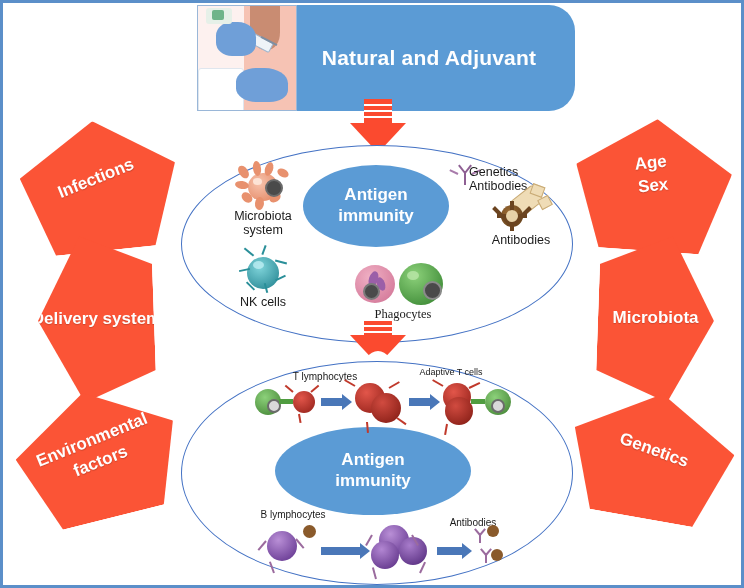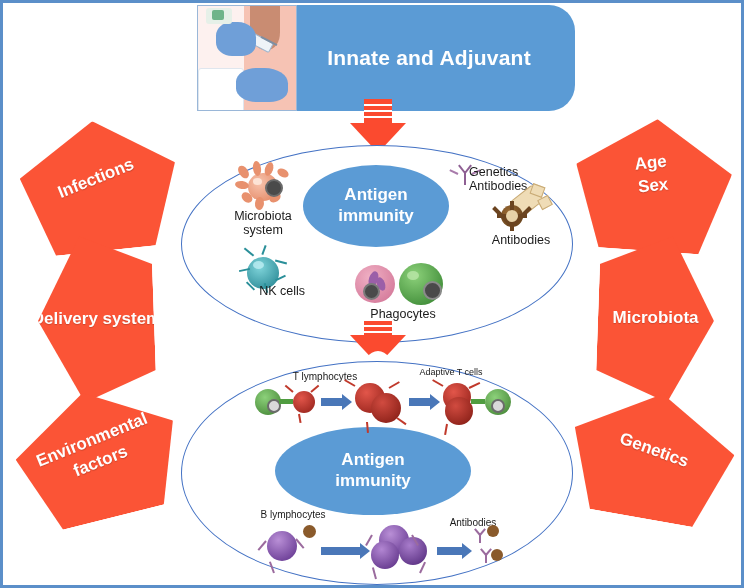--- a/index.html
+++ b/index.html
@@ -74,21 +74,21 @@
       <div class="vx skin" style="left:46px;top:0;width:54px;height:106px;"></div>
       <div class="vx" style="left:52px;top:0;width:30px;height:44px;background:#c98c72;border-radius:0 0 40% 50%;"></div>
       <div class="vx" style="left:0;top:62px;width:44px;height:44px;background:#fff;border:1px solid #dfe6ee;border-radius:3px;"></div>
       <div class="vx syr" style="left:30px;top:26px;width:44px;height:9px;transform:rotate(28deg);border-radius:2px;"></div>
       <div class="vx" style="left:62px;top:34px;width:18px;height:2px;background:#7d8fa3;transform:rotate(28deg);"></div>
       <div class="vx glove" style="left:18px;top:16px;width:40px;height:34px;"></div>
       <div class="vx glove" style="left:38px;top:62px;width:52px;height:34px;"></div>
       <div class="vx" style="left:8px;top:2px;width:26px;height:16px;background:#e6f0e8;border-radius:3px;"></div>
       <div class="vx" style="left:14px;top:4px;width:12px;height:10px;background:#6fb48a;border-radius:2px;"></div>
     </div>
-    <div id="header-title">Innate and Adjuvant</div>
+    <div id="header-title">Natural and Adjuvant</div>
   </div>
 
   <div class="abs" style="left:347px;top:96px;width:56px;height:82px;">
     <div class="arrow-tail" style="position:absolute;left:14px;top:0;width:28px;height:26px;">
       <div class="tail-line" style="position:absolute;top:5px;"></div>
       <div class="tail-line" style="position:absolute;top:11px;"></div>
       <div class="tail-line" style="position:absolute;top:17px;"></div>
     </div>
     <div class="arrow-head" style="position:absolute;left:0;top:24px;"></div>
   </div>
@@ -124,34 +124,34 @@
     <div class="blob" style="left:10px;top:6px;width:32px;height:32px;background:radial-gradient(circle at 40% 32%,#7fd4da,#1e7f8c);"></div>
     <div class="abs" style="left:6px;top:0px;width:12px;height:2px;background:#2a8f99;transform:rotate(40deg);"></div>
     <div class="abs" style="left:22px;top:-2px;width:10px;height:2px;background:#2a8f99;transform:rotate(-70deg);"></div>
     <div class="abs" style="left:38px;top:10px;width:12px;height:2px;background:#2a8f99;transform:rotate(15deg);"></div>
     <div class="abs" style="left:38px;top:26px;width:11px;height:2px;background:#2a8f99;transform:rotate(-25deg);"></div>
     <div class="abs" style="left:8px;top:34px;width:11px;height:2px;background:#2a8f99;transform:rotate(45deg);"></div>
     <div class="abs" style="left:24px;top:36px;width:10px;height:2px;background:#2a8f99;transform:rotate(75deg);"></div>
     <div class="abs" style="left:2px;top:18px;width:11px;height:2px;background:#2a8f99;transform:rotate(-12deg);"></div>
     <div class="abs" style="left:16px;top:10px;width:11px;height:8px;background:#bdeef2;border-radius:50%;opacity:.8;"></div>
   </div>
-  <div class="abs cell-label" style="left:218px;top:281px;width:84px;text-align:right;">
+  <div class="abs cell-label" style="left:218px;top:292px;width:84px;">
     <div>NK cells</div>
   </div>
 
   <div class="abs" style="left:352px;top:258px;width:96px;height:46px;">
     <div class="blob" style="left:0;top:4px;width:40px;height:38px;background:radial-gradient(circle at 38% 32%,#f0b0c4,#cf6f92);"></div>
     <div class="abs" style="left:14px;top:10px;width:9px;height:16px;background:#9b5fa8;border-radius:50%;transform:rotate(18deg);"></div>
     <div class="abs" style="left:22px;top:16px;width:8px;height:14px;background:#9b5fa8;border-radius:50%;transform:rotate(-20deg);"></div>
     <div class="nucleus" style="left:8px;top:22px;width:13px;height:13px;background:#4a4a4a;border:2px solid #7a7a7a;"></div>
     <div class="blob" style="left:44px;top:2px;width:44px;height:42px;background:radial-gradient(circle at 36% 30%,#8cd17a,#2f7d2a);"></div>
     <div class="nucleus" style="left:68px;top:20px;width:15px;height:15px;background:#4a4a4a;border:2px solid #8a8a8a;"></div>
     <div class="abs" style="left:52px;top:10px;width:12px;height:9px;background:#bde8ac;border-radius:50%;opacity:.75;"></div>
   </div>
-  <div class="abs cell-label" style="left:348px;top:304px;width:104px;">
+  <div class="abs cell-label" style="left:348px;top:304px;width:104px;font-family:Liberation Serif, serif;">
     <div>Phagocytes</div>
   </div>
 
   <div class="abs" style="left:450px;top:160px;width:24px;height:22px;">
     <div class="yarm" style="left:11px;top:8px;height:14px;background:#8e5f93;"></div>
     <div class="yarm" style="left:11px;top:0px;height:10px;transform:rotate(-38deg);background:#8e5f93;"></div>
     <div class="yarm" style="left:11px;top:0px;height:10px;transform:rotate(38deg);background:#8e5f93;"></div>
     <div class="yarm" style="left:4px;top:2px;height:9px;transform:rotate(-65deg);background:#a87bab;"></div>
     <div class="yarm" style="left:18px;top:2px;height:9px;transform:rotate(65deg);background:#a87bab;"></div>
   </div>

